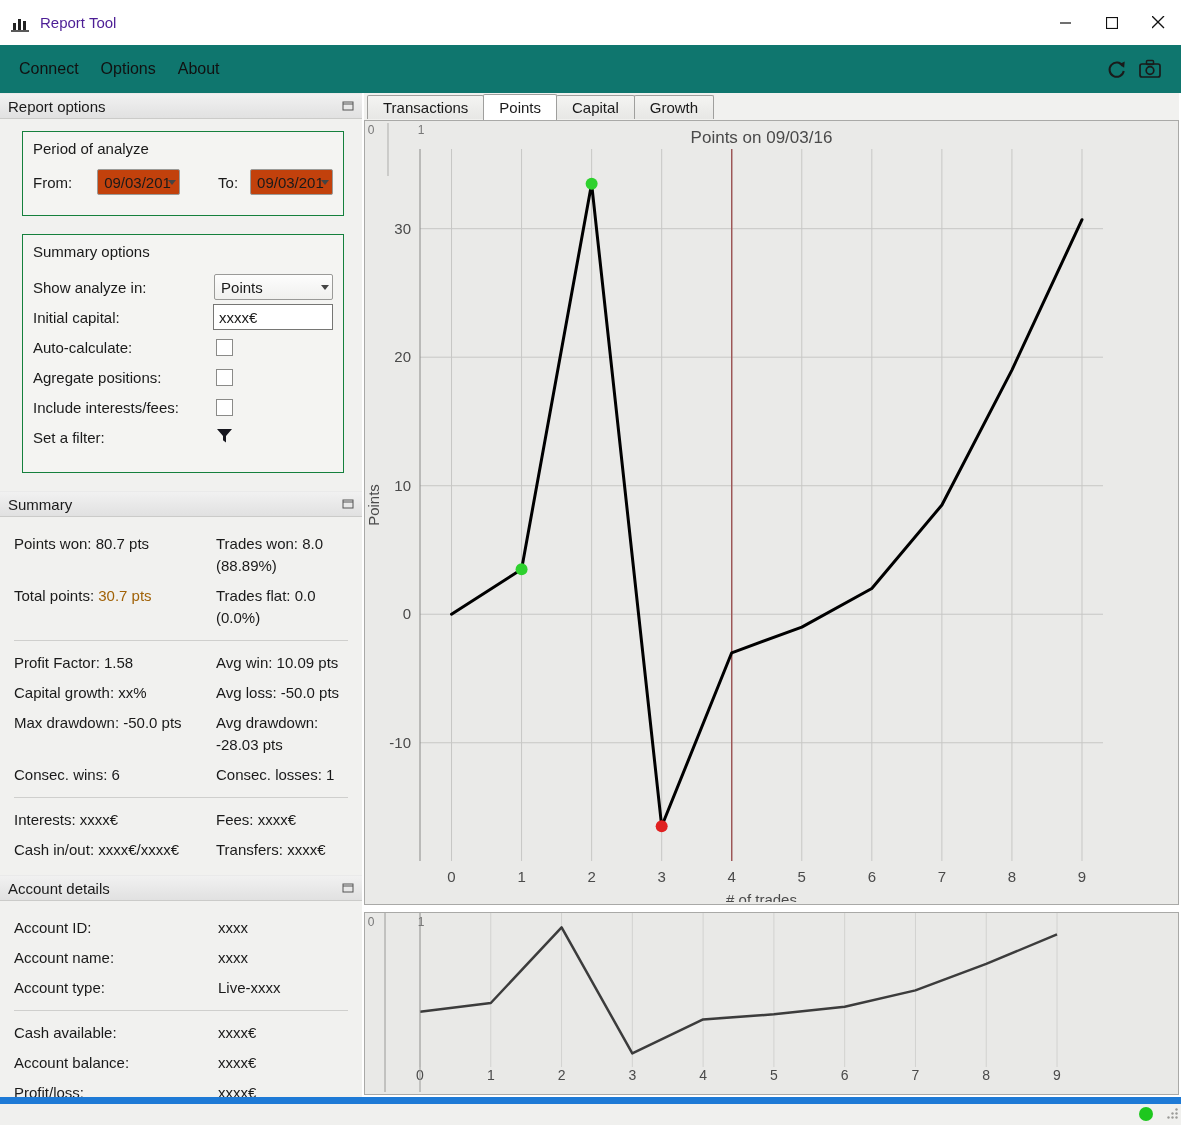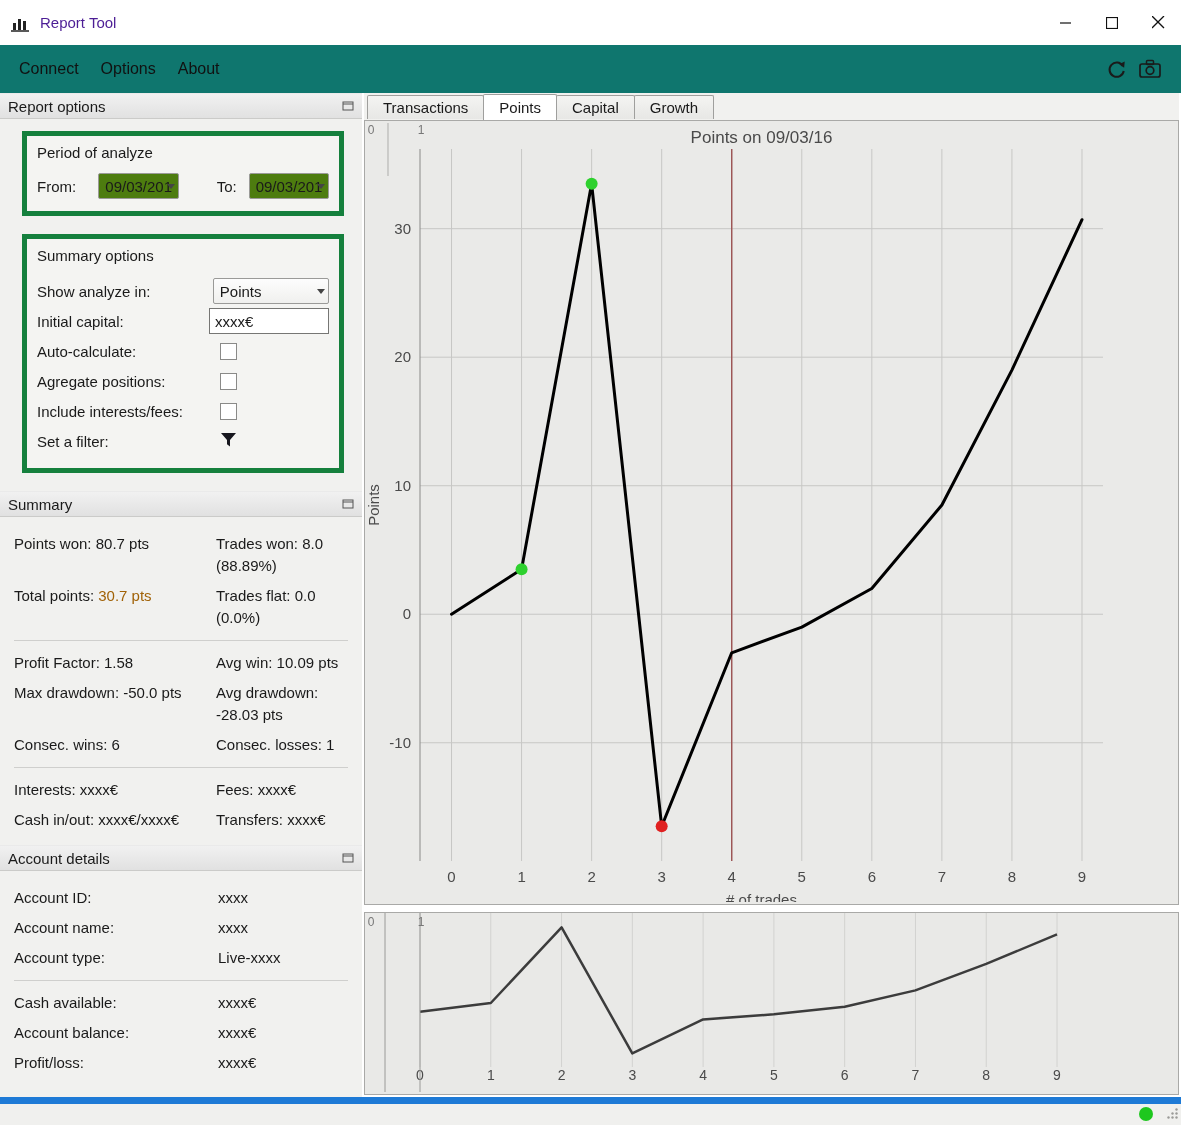--- a/index.html
+++ b/index.html
@@ -33,28 +33,28 @@
   .dock-header {
     height: 26px; display: flex; align-items: center; padding: 0 8px;
     background: linear-gradient(#f1f1f1, #e1e1e1);
     border-top: 1px solid #eaeaea; border-bottom: 1px solid #cbcbc9;
     font-size: 15px; color: #1a1a1a;
   }
   .float-btn { margin-left: auto; display: flex; align-items: center; }
 
   
   .ro-body { padding: 12px 18px 18px 22px; }
-  .groupbox { border: 5px solid #15803d; background: #f4f4f2; padding: 8px 10px 12px 10px; }
+  .groupbox { border: 1px solid #15803d; background: #f4f4f2; padding: 8px 10px 20px 10px; }
   .groupbox + .groupbox { margin-top: 18px; }
   .group-title { margin-bottom: 12px; color: #1a1a1a; }
   .period-row { display: flex; align-items: center; }
   .lbl-from { width: 74px; }
   .lbl-to { margin-left: 38px; margin-right: 12px; }
   .combo {
-    position: relative; height: 26px; background: #4d7c0f; border: 1px solid #9a9a98;
+    position: relative; height: 26px; background: #c2410c; border: 1px solid #9a9a98;
     border-radius: 2px; display: flex; align-items: center; padding: 0 16px 0 6px;
     overflow: hidden; white-space: nowrap; cursor: default;
   }
   .combo.date { width: 92px; }
   .combo .chev {
     position: absolute; right: 3px; top: 10px; width: 0; height: 0;
     border-left: 4px solid transparent; border-right: 4px solid transparent; border-top: 5px solid #444;
   }
   .combo.select { width: 120px; background: linear-gradient(#fdfdfd, #f0f0ee); }
   .so-row { display: flex; align-items: center; height: 30px; }
@@ -243,20 +243,24 @@
         <div class="sum-row">
           <span>
             <span>Total points:</span>&nbsp;<span class="green" style="color: #a16207;">30.7 pts</span>
           </span>
           <span>Trades flat: 0.0 (0.0%)</span>
         </div>
         <div class="divider"></div>
         <div class="sum-row">
           <span>Profit Factor: 1.58</span>
           <span>Avg win: 10.09 pts</span>
+        </div>
+        <div class="sum-row">
+          <span>Capital growth: xx%</span>
+          <span>Avg loss: -50.0 pts</span>
         </div>
         <div class="sum-row">
           <span>Max drawdown: -50.0 pts</span>
           <span>Avg drawdown: -28.03 pts</span>
         </div>
         <div class="sum-row">
           <span>Consec. wins: 6</span>
           <span>Consec. losses: 1</span>
         </div>
         <div class="divider"></div>

